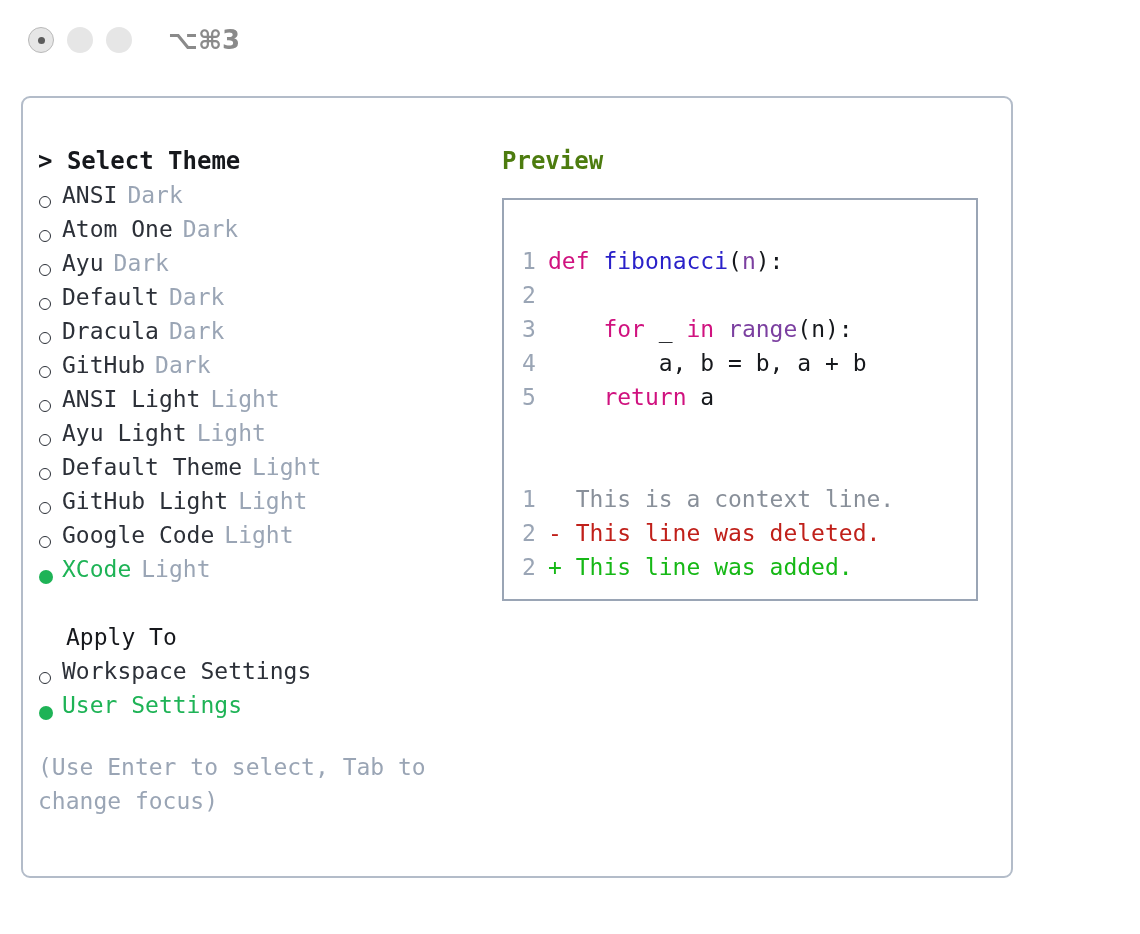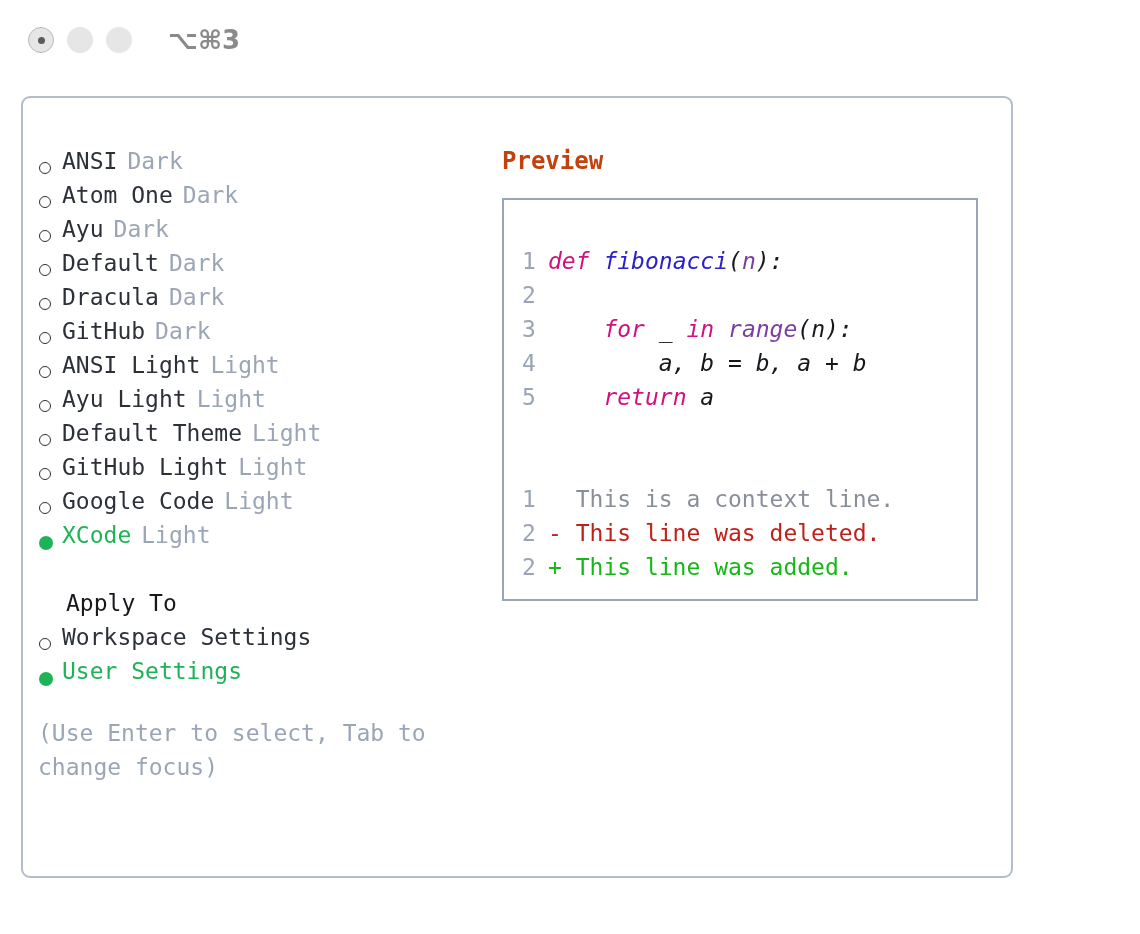--- a/index.html
+++ b/index.html
@@ -172,21 +172,21 @@
   
   .right-col {
     position: absolute;
     left: 479px;
     top: 46px;
     width: 490px;
   }
   .preview-title {
     font-size: 24px;
     font-weight: bold;
-    color: #c2410c;
+    color: #4d7c0f;
     line-height: 34px;
     white-space: pre;
   }
   .code-box {
     margin-top: 20px;
     width: 476px;
     height: 403px;
     border: 2px solid #9aa5b5;
     box-sizing: border-box;
     background: #ffffff;
@@ -199,21 +199,20 @@
     white-space: pre;
   }
   .lineno {
     width: 26px;
     flex: 0 0 26px;
     color: #9aa5b5;
     text-align: left;
   }
   .code-text {
     color: #16181c;
-    font-style: italic;
   }
   .blank-line {
     height: 34px;
   }
   .tok-kw   { color: #d0127f; }
   .tok-fn   { color: #2a21c9; }
   .tok-id   { color: #7b3fa0; }
   .tok-num  { color: #2a21c9; }
   .tok-plain{ color: #16181c; }
   .diff-ctx { color: #888f99; }
@@ -234,20 +233,21 @@
       <div class="dot"></div>
     </div>
     <div class="shortcut">⌥⌘3</div>
   </div>
 
   <div class="panel">
     <div class="columns">
 
       <div class="left-col">
 
+        <div class="heading">&gt; Select Theme</div>
 
         <div id="theme-list">
             <div class="row"><span class="marker"><span class="ring"></span></span><span class="name">ANSI</span><span class="variant">Dark</span></div>
             <div class="row"><span class="marker"><span class="ring"></span></span><span class="name">Atom One</span><span class="variant">Dark</span></div>
             <div class="row"><span class="marker"><span class="ring"></span></span><span class="name">Ayu</span><span class="variant">Dark</span></div>
             <div class="row"><span class="marker"><span class="ring"></span></span><span class="name">Default</span><span class="variant">Dark</span></div>
             <div class="row"><span class="marker"><span class="ring"></span></span><span class="name">Dracula</span><span class="variant">Dark</span></div>
             <div class="row"><span class="marker"><span class="ring"></span></span><span class="name">GitHub</span><span class="variant">Dark</span></div>
             <div class="row"><span class="marker"><span class="ring"></span></span><span class="name">ANSI Light</span><span class="variant">Light</span></div>
             <div class="row"><span class="marker"><span class="ring"></span></span><span class="name">Ayu Light</span><span class="variant">Light</span></div>

